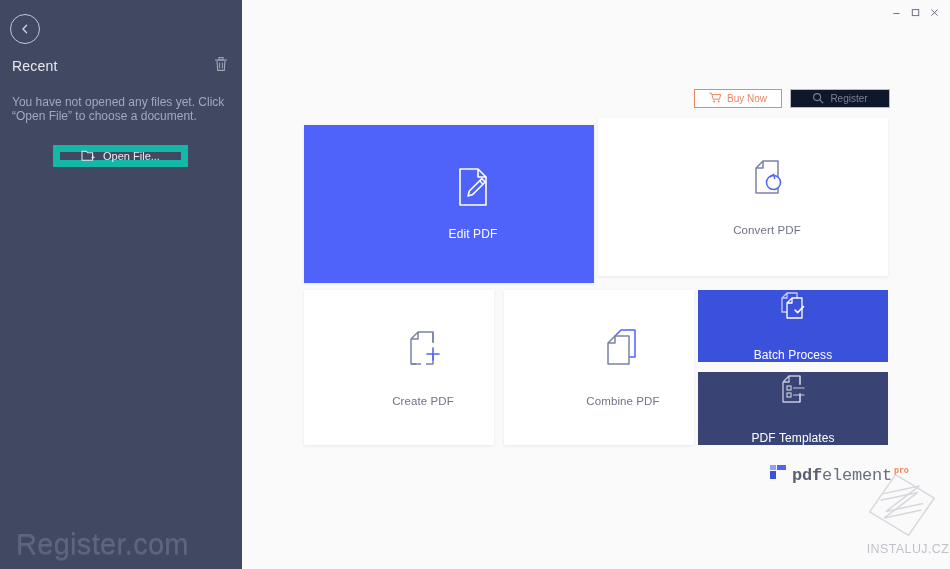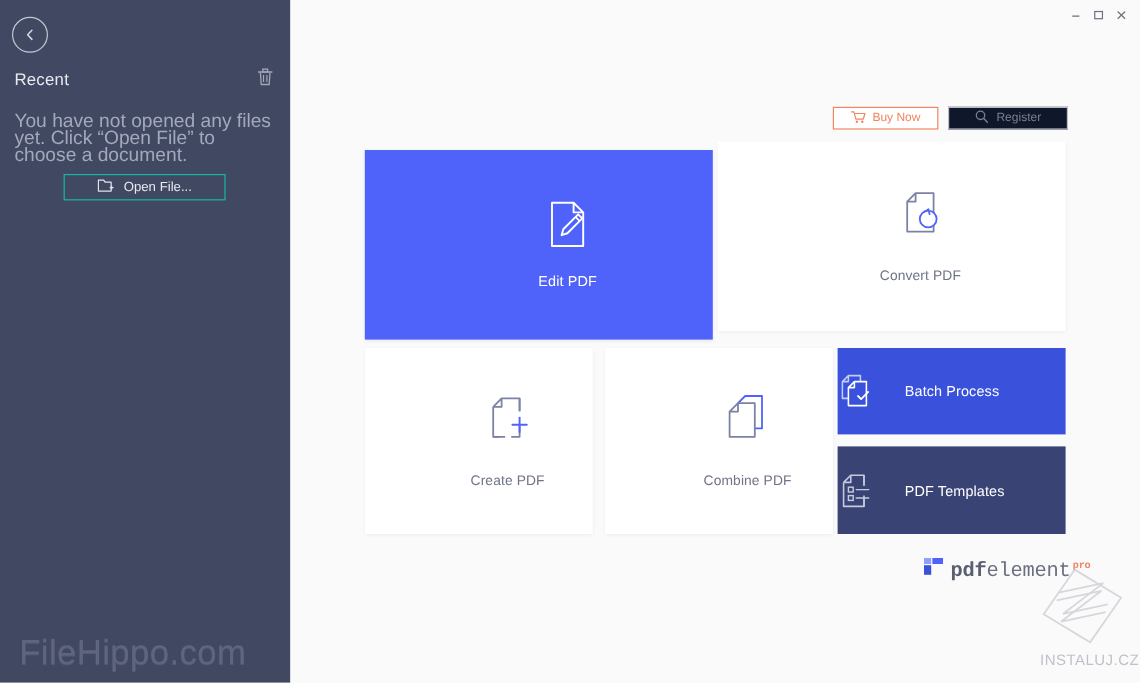--- a/index.html
+++ b/index.html
@@ -50,29 +50,29 @@
   .trash-btn {
     width: 18px; height: 20px;
     display: flex; align-items: center; justify-content: center;
     cursor: pointer;
     opacity: .72;
   }
   .recent-desc {
     position: absolute;
     left: 12px; top: 95px;
     width: 218px;
-    font-size: 16px;
+    font-size: 12px;
     line-height: 14px;
     color: #a3a8bb;
   }
   .open-file-btn {
     position: absolute;
     left: 53px; top: 145px;
     width: 135px; height: 22px;
-    border: 1px solid #14b8a6;
+    border: 7px solid #14b8a6;
     background: transparent;
     color: #e7e9f0;
     font-size: 11px;
     font-family: "Liberation Sans", sans-serif;
     display: flex; align-items: center; justify-content: center;
     gap: 7px;
     cursor: pointer;
   }
   .watermark-filehippo {
     position: absolute;
@@ -142,23 +142,23 @@
     cursor: pointer;
     overflow: hidden;
   }
   .tile-v {
     flex-direction: column;
     align-items: center;
     justify-content: center;
     padding-left: 48px;
   }
   .tile-h {
-    flex-direction: row;
+    flex-direction: column;
     align-items: center;
-    justify-content: flex-start;
+    justify-content: flex-end;
     gap: 26px;
   }
   .tile-label {
     font-size: 11.5px;
     color: #6f7486;
     letter-spacing: .1px;
   }
   .tile-icon { display: flex; align-items: center; justify-content: center; }
 
   #tile-edit {
@@ -279,21 +279,21 @@
       <span>
         <svg width="15" height="13" viewBox="0 0 15 13">
           <path d="M1 11.2 L1 2.2 L5.4 2.2 L6.6 3.8 L11.6 3.8 L11.6 11.2 Z" fill="none" stroke="#e2e4ec" stroke-width="1.05" stroke-linejoin="round"></path>
           <line x1="10.4" y1="8.3" x2="13.6" y2="8.3" stroke="#e2e4ec" stroke-width="1"></line>
           <line x1="12" y1="6.7" x2="12" y2="9.9" stroke="#e2e4ec" stroke-width="1"></line>
         </svg>
       </span>
       <span>Open File...</span>
     </div>
 
-    <div class="watermark-filehippo">FileHippo.com</div>
+    <div class="watermark-filehippo">Register.com</div>
   </aside>
 
   <main class="main">
 
     <div class="winbar">
       <div class="winbtn">
         <svg width="11" height="11" viewBox="0 0 11 11">
           <line x1="2.5" y1="6.5" x2="8.5" y2="6.5" stroke="#6d7180" stroke-width="1"></line>
         </svg>
       </div>

